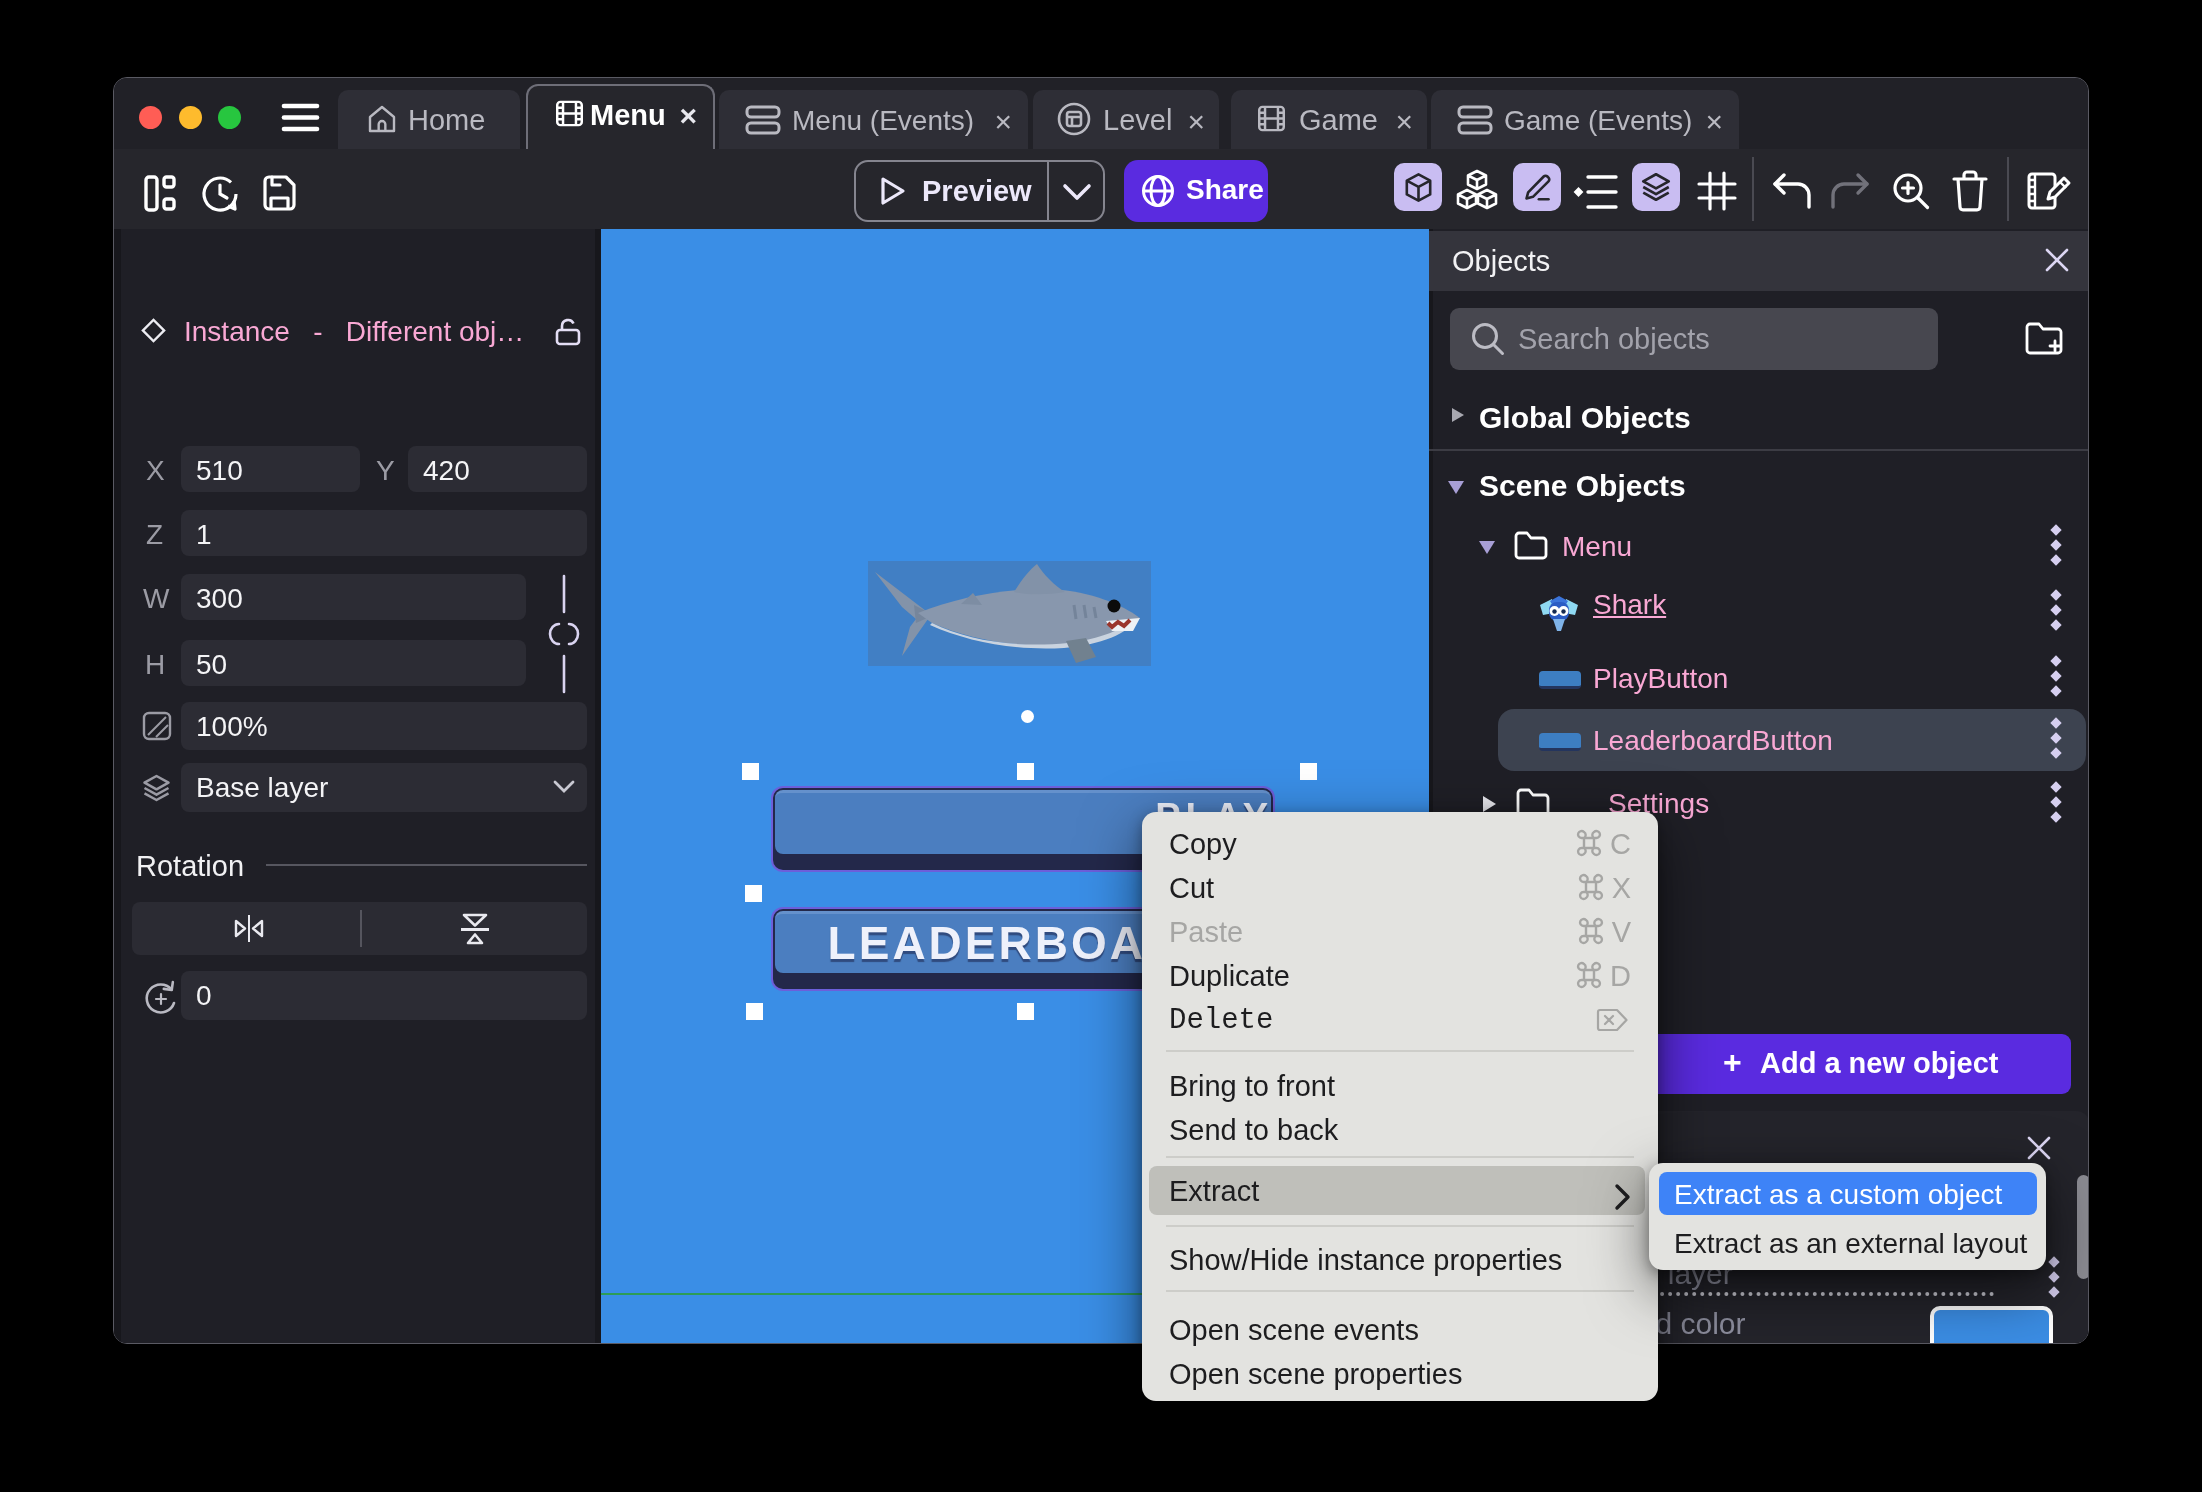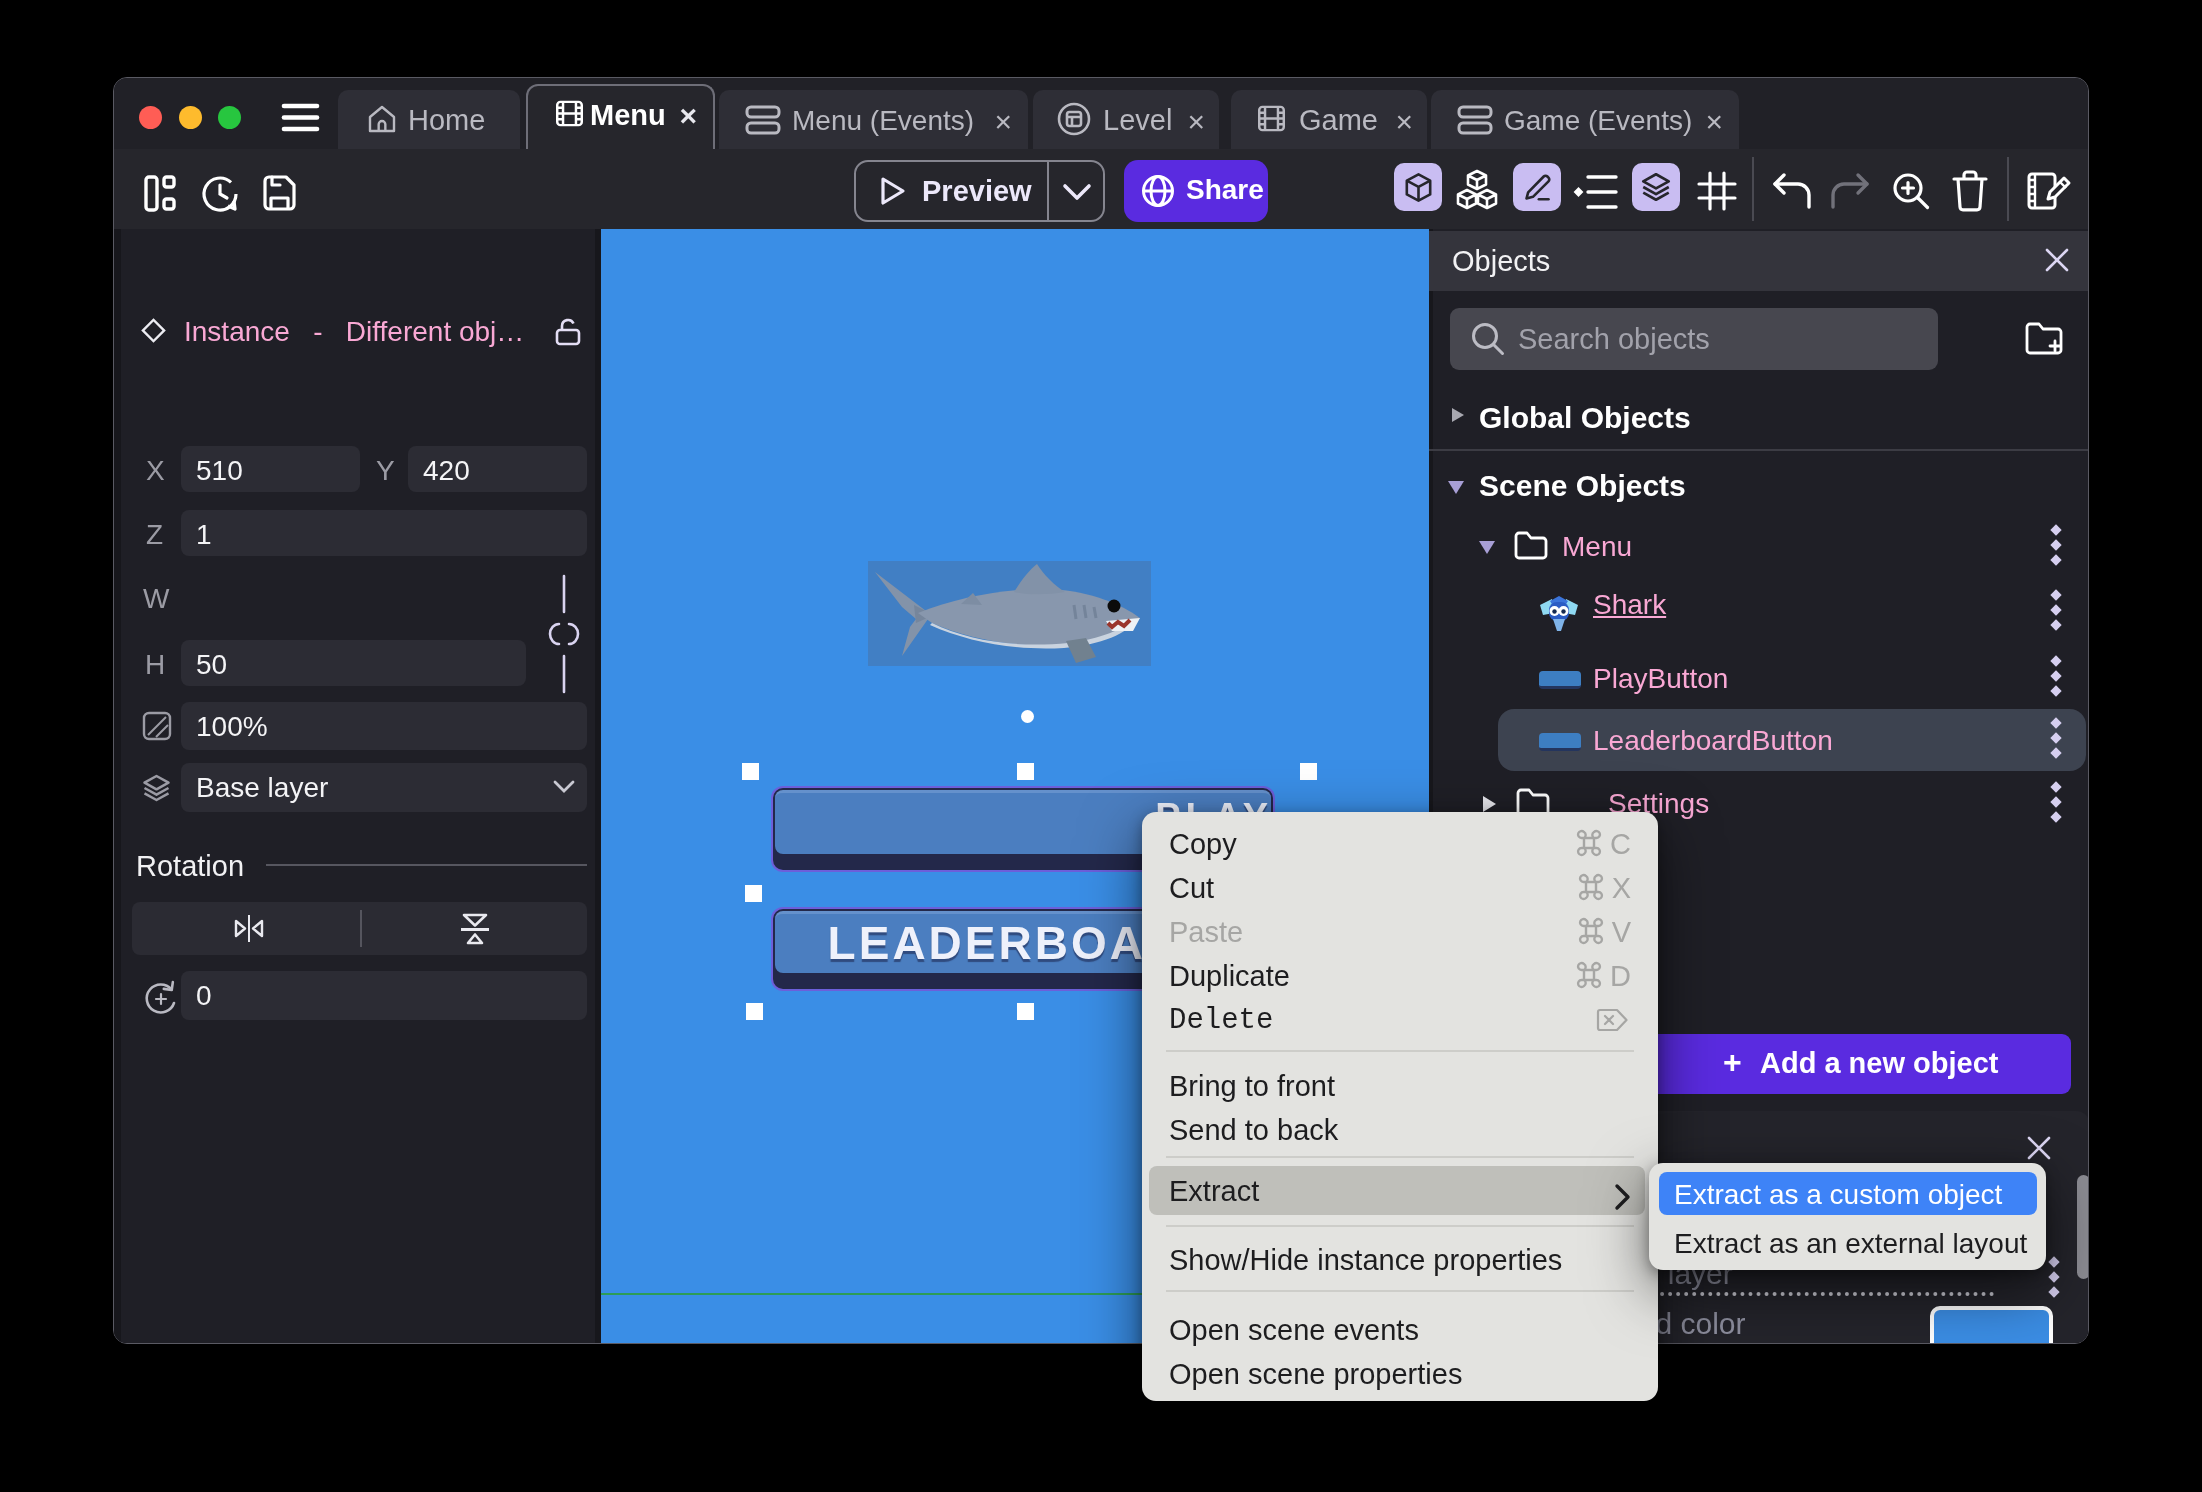--- a/index.html
+++ b/index.html
@@ -255,20 +255,23 @@
     <div class="inp" style="left:294px;top:217px;width:179px;height:46px;">
         <span>420</span>
       </div>
 
     <div class="flbl" style="left:32px;top:290px;">Z</div>
     <div class="inp" style="left:67px;top:281px;width:406px;height:46px;">
         <span>1</span>
       </div>
 
     <div class="flbl" style="left:29px;top:354px;">W</div>
+    <div class="inp" style="left:67px;top:345px;width:345px;height:46px;">
+        <span>300</span>
+      </div>
 
     <div class="flbl" style="left:31px;top:420px;">H</div>
     <div class="inp" style="left:67px;top:411px;width:345px;height:46px;">
         <span>50</span>
       </div>
 
     <svg style="left:437px;top:345px;" width="26" height="120" viewBox="0 0 26 120" fill="none" stroke="#d9d3f0" stroke-width="2.6" stroke-linecap="round">
         <path d="M13 2v36M13 82v36"></path>
         <path d="M8 50a9 10 0 0 0 0 20M18 50a9 10 0 0 1 0 20"></path>
       </svg>

